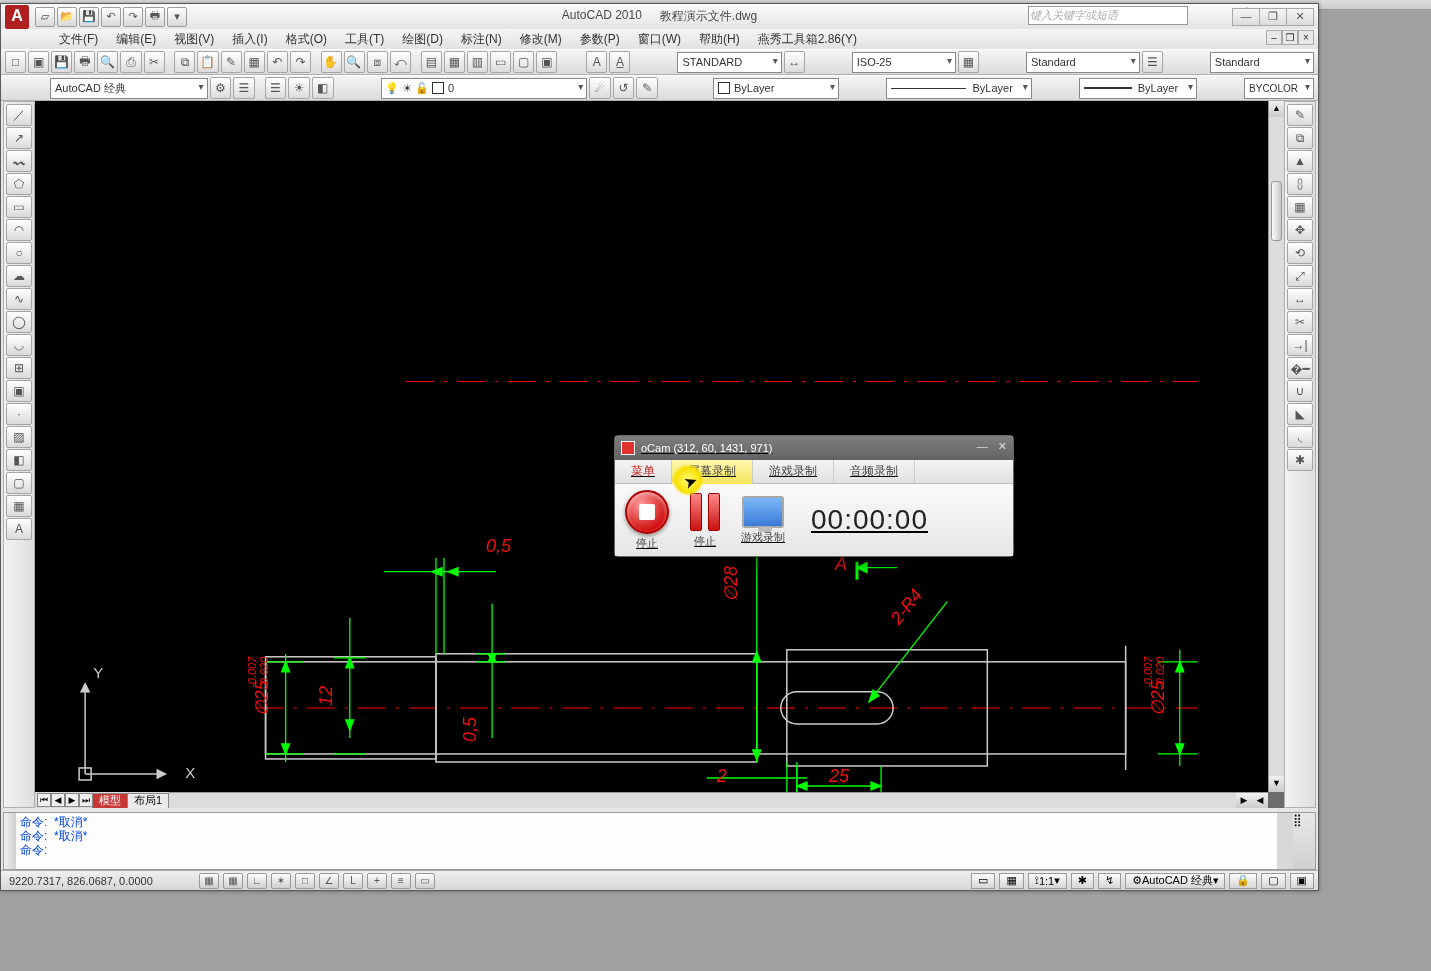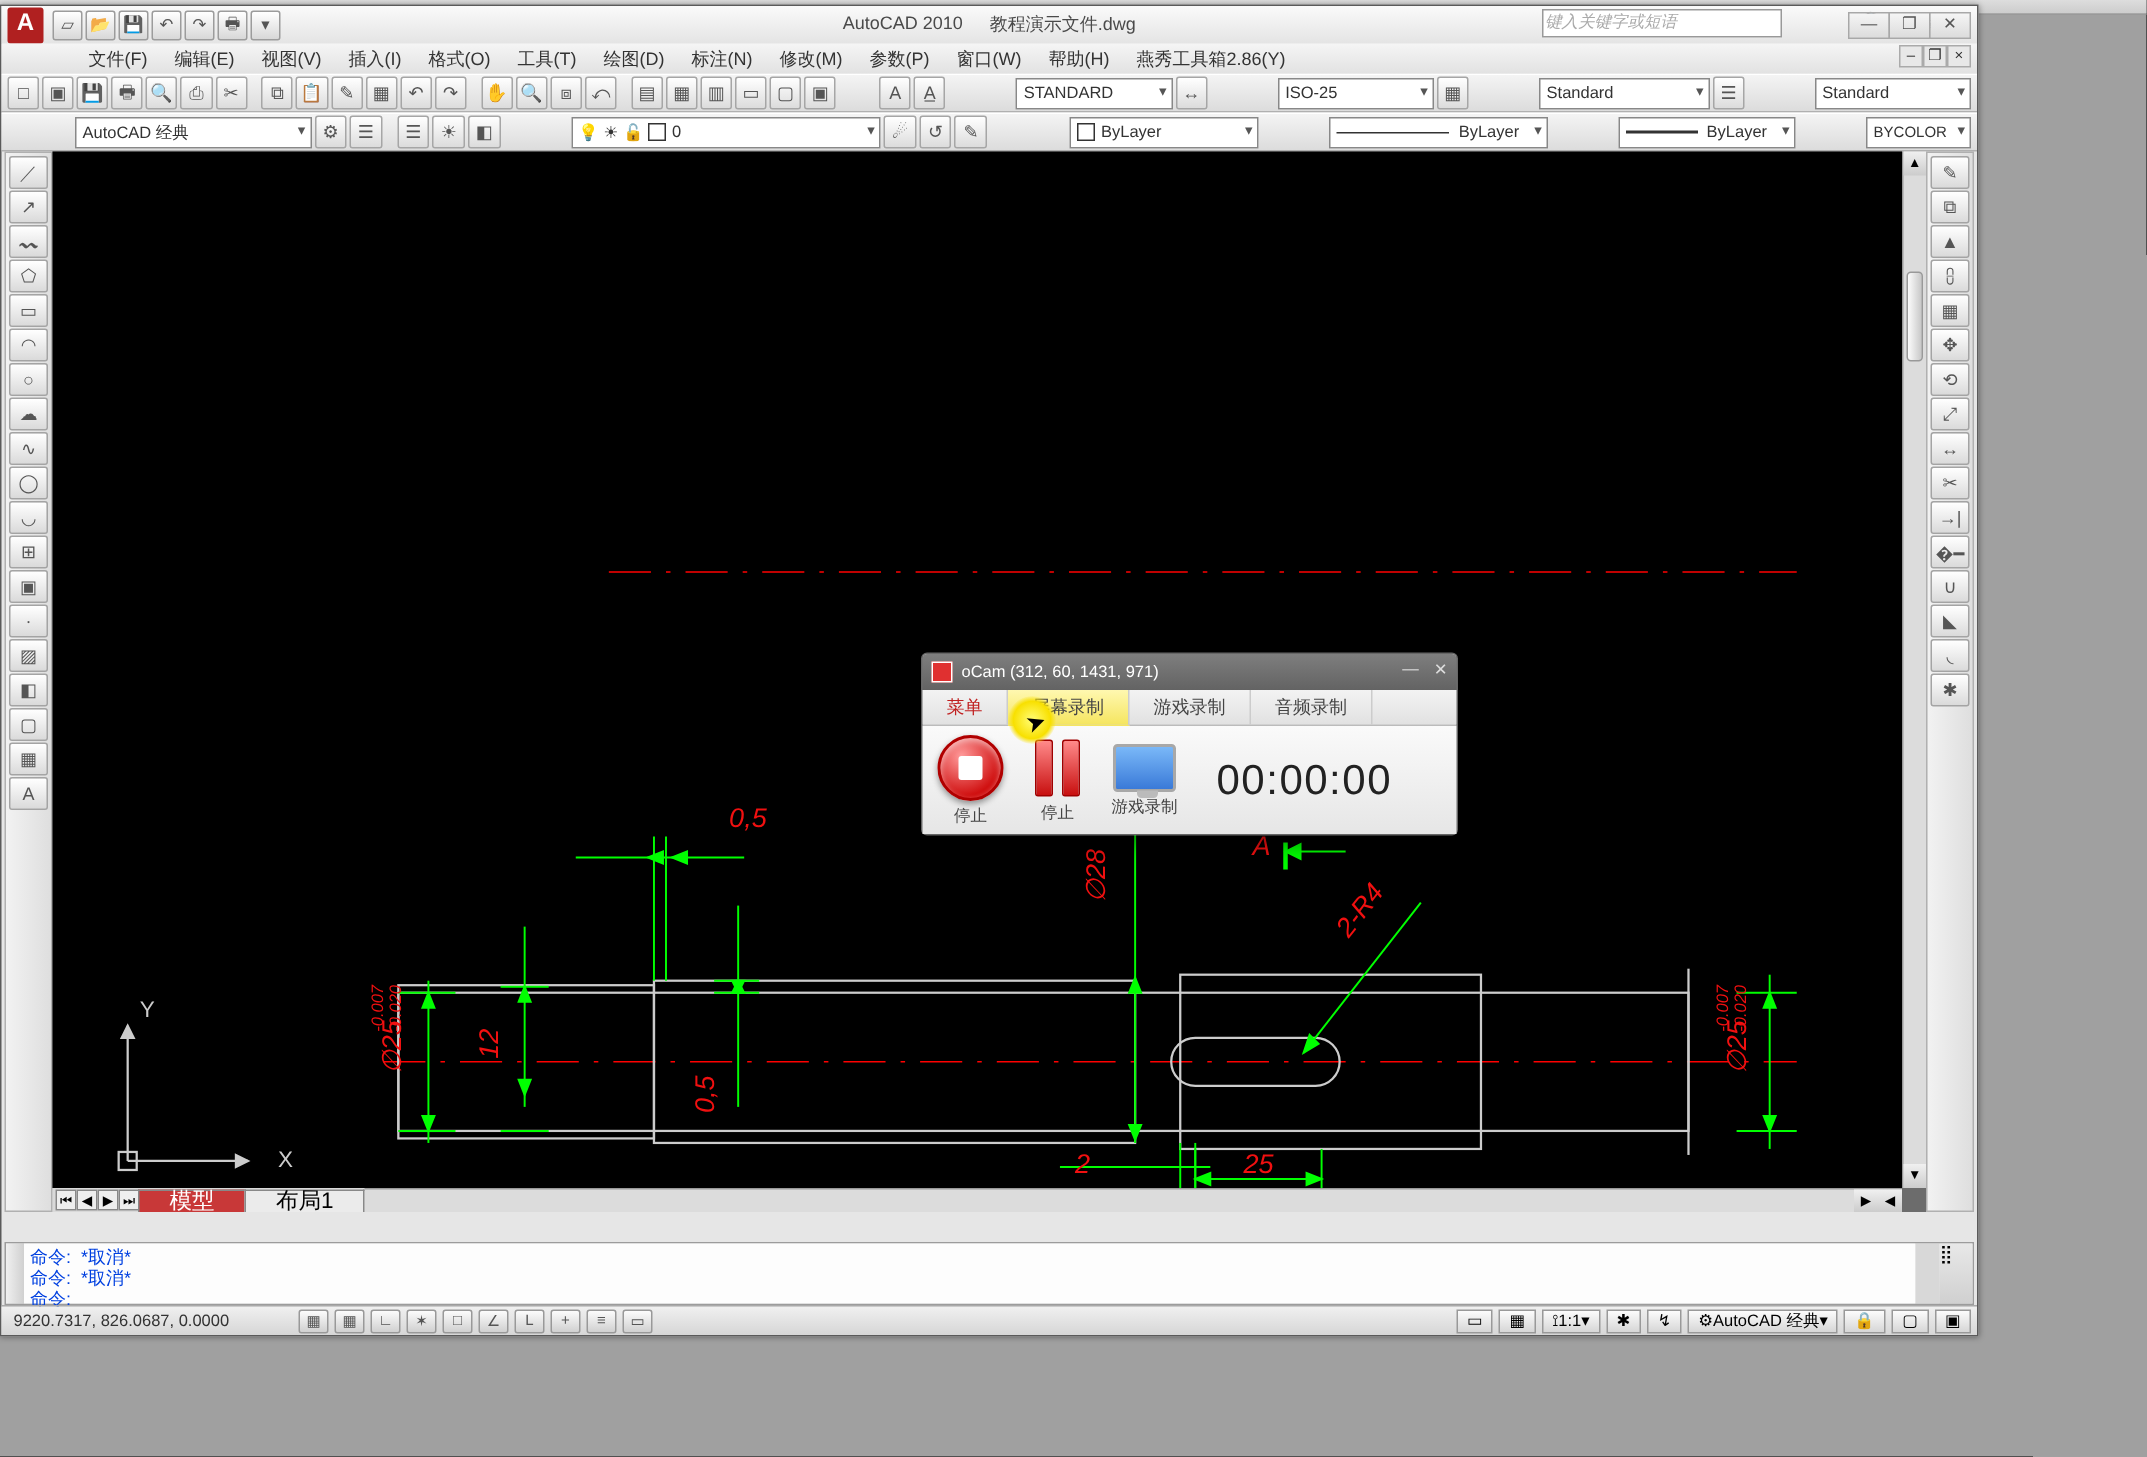--- a/index.html
+++ b/index.html
@@ -38,42 +38,42 @@
 .canvas-wrap{ flex:1; position:relative; background:#6C6C6C; }
 .canvas{ position:absolute; top:0px; left:0; right:16px; bottom:16px; background:#000; overflow:hidden;}
 .scroll-v{ position:absolute; right:0; top:0; bottom:16px; width:16px; background:#DCDCDC;border-left:1px solid #999;}
 .scroll-v .thumb{ position:absolute; left:2px; right:2px; top:80px; height:60px; background:linear-gradient(90deg,#fcfcfc,#c8c8c8);border:1px solid #999;border-radius:3px;}
 .scroll-v .arr{ position:absolute; left:0; right:0; height:16px; background:linear-gradient(#f0f0f0,#ccc); text-align:center;font-size:9px;line-height:15px;}
 .scroll-h{ position:absolute; left:0; right:16px; bottom:0; height:16px; background:#DCDCDC;border-top:1px solid #999;}
 .scroll-h .arr{position:absolute;top:0;bottom:0;width:16px;background:linear-gradient(#f0f0f0,#ccc);text-align:center;line-height:14px;font-size:9px;}
 .tabstrip{ position:absolute; left:0; bottom:0; height:16px; display:flex;align-items:center; background:#D9D9D9; padding-left:2px;}
 .mini-nav{display:flex;gap:0;}
 .mini-nav div{width:14px;height:14px;border:1px solid #888;background:#eee;font-size:9px;text-align:center;line-height:12px;}
-.tab{height:15px;padding:0 20px;border:1px solid #888;border-bottom:none;background:#EBEBEB;font-size:15px;line-height:13px;margin-left:-1px;}
+.tab{height:15px;padding:0 6px;border:1px solid #888;border-bottom:none;background:#EBEBEB;font-size:11px;line-height:13px;margin-left:-1px;}
 .tab.active{background:#C83838;color:#fff;}
 
 
 .canvas svg{ position:absolute; top:0; left:0; width:100%; height:100%; }
 
 
-.cmd-win{ position:absolute; left:2px; right:2px; bottom:20px; height:42px; background:#E8E8E8; border:1px solid #9c9c9c; display:flex;}
+.cmd-win{ position:absolute; left:2px; right:2px; bottom:20px; height:58px; background:#E8E8E8; border:1px solid #9c9c9c; display:flex;}
 .cmd-handle{width:12px;background:linear-gradient(90deg,#f0f0f0,#d0d0d0);}
 .cmd-text{ flex:1; background:#FDFDFD; font-family:SimSun,monospace; font-size:12px; color:#0040E0; padding:2px 4px; line-height:14px; white-space:pre;}
 .cmd-scroll{ width:16px; background:#D8D8D8;}
 .cmd-drag{ width:22px; background:linear-gradient(#e8e8e8,#d0d0d0);}
 
 
 .status-bar{ position:absolute; left:0; right:0; bottom:0; height:20px; background:linear-gradient(#F0F0F0,#D6D6D6); border-top:1px solid #aaa; display:flex;align-items:center; font-size:11px; padding:0 4px; gap:4px;}
 .sb-coords{ width:190px; padding-left:4px; color:#333;}
 .sb-btn{ width:20px;height:16px; background:linear-gradient(#fcfcfc,#d0d0d0); border:1px solid #999; border-radius:2px;display:flex;align-items:center;justify-content:center;font-size:10px;color:#555;}
 .sb-spacer{flex:1;}
 .sb-tag{ padding:0 6px; height:16px; border:1px solid #999; display:flex;align-items:center; background:linear-gradient(#fcfcfc,#d6d6d6);}
 
 
-.ocam{ position:absolute; top:435px; left:614px; width:358px; background:linear-gradient(#F0F0F0,#E1E1E1); border:1px solid #666; border-radius:4px; box-shadow:0 4px 16px rgba(0,0,0,.5);}
+.ocam{ position:absolute; top:435px; left:614px; width:400px; background:linear-gradient(#F0F0F0,#E1E1E1); border:1px solid #666; border-radius:4px; box-shadow:0 4px 16px rgba(0,0,0,.5);text-decoration:underline;}
 .ocam-title{ height:24px; background:linear-gradient(#7E7E7E,#636363); color:#fff; font-size:11px; display:flex;align-items:center; padding:0 6px; border-radius:3px 3px 0 0; position:relative;}
 .ocam-title .tico{width:14px;height:14px;background:#E03030;border:1px solid #fff;margin-right:6px;}
 .ocam-title .oct{position:absolute;right:6px;top:4px;display:flex;gap:10px;color:#ddd;font-size:11px;}
 .ocam-tabs{height:24px;display:flex;border-bottom:1px solid #bbb;background:linear-gradient(#F3F3F3,#E1E1E1);}
 .ocam-tab{padding:0 16px;line-height:23px;font-size:12px;border-right:1px solid #ccc;color:#444;}
 .ocam-tab.menu{color:#C02020;}
 .ocam-tab.active{background:linear-gradient(#FFF8B0,#F5E560);border-bottom:1px solid #F5E560;margin-bottom:-1px;}
 .ocam-body{height:72px;display:flex;align-items:center;padding:4px 10px;gap:18px;background:linear-gradient(#FAFAFA,#E6E6E6);}
 .ocam-item{display:flex;flex-direction:column;align-items:center;gap:2px;font-size:11px;color:#444;}
 .rec-btn{width:44px;height:44px;border-radius:50%;background:radial-gradient(circle at 35% 30%,#FF9A9A,#D01010 70%);border:2px solid #B00000;box-shadow:0 2px 4px rgba(0,0,0,.4), inset 0 2px 4px rgba(255,255,255,.6);display:flex;align-items:center;justify-content:center;}

